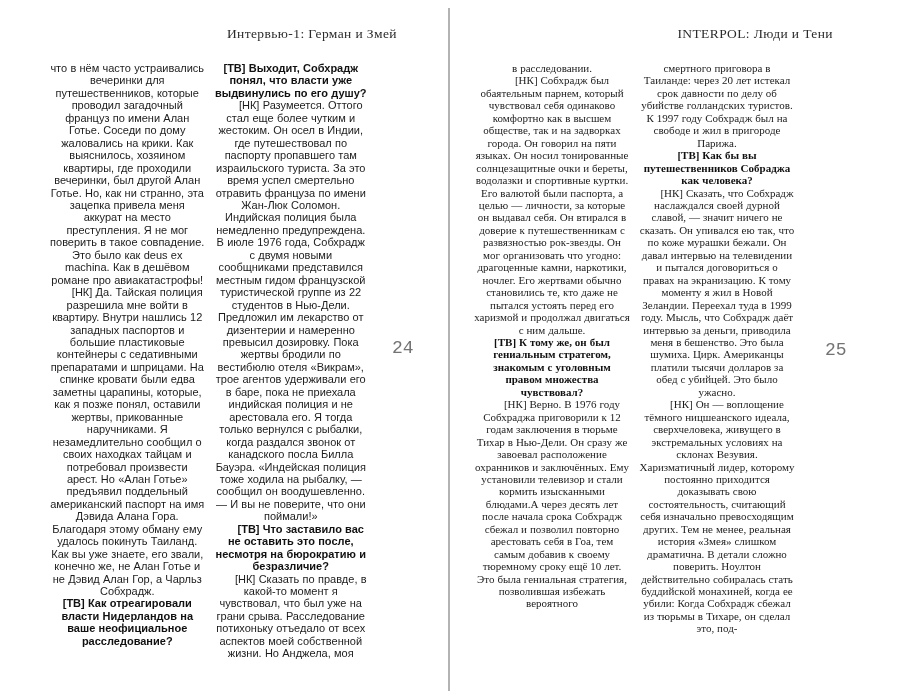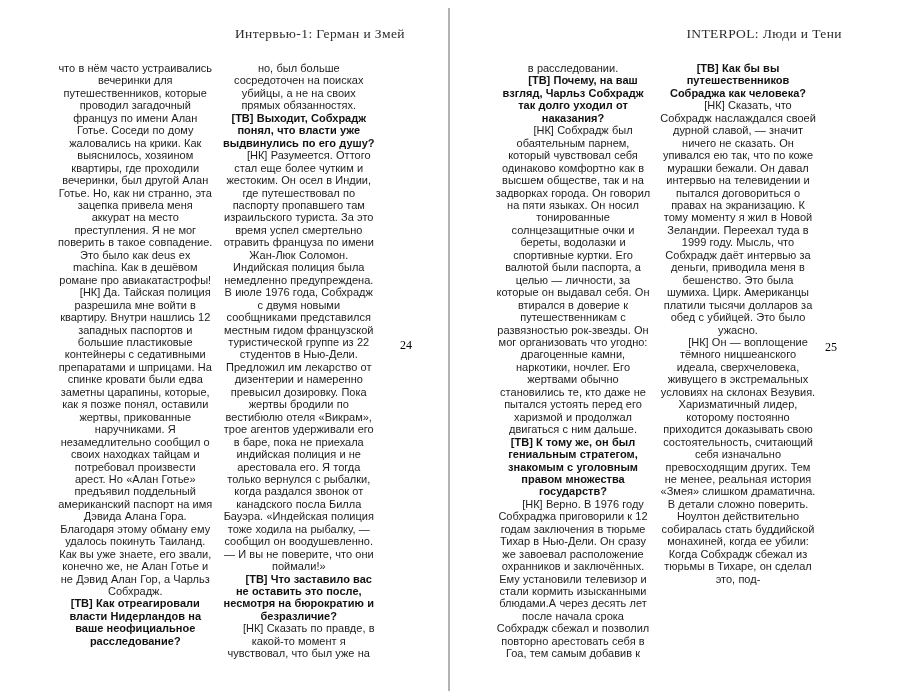--- a/index.html
+++ b/index.html
@@ -17,21 +17,21 @@
   .spread {
     position: absolute;
     inset: 0;
   }
   .page {
     position: absolute;
     top: 0;
     height: 699px;
     background: #ffffff;
   }
-  .page-left  { left: 8px;   width: 400px; }
+  .page-left  { left: 0;   width: 400px; }
   .page-right { left: 451px; width: 449px; }
 
   .gutter-line {
     position: absolute;
     left: 448px;
     top: 8px;
     width: 2px;
     height: 683px;
     background: #b3b3b3;
   }
@@ -40,94 +40,93 @@
     position: absolute;
     top: 26px;
     font-family: "Liberation Serif", "DejaVu Serif", serif;
     font-size: 13.5px;
     letter-spacing: 0.4px;
     color: #2b2b2b;
     text-align: right;
     white-space: nowrap;
   }
   .running-head.rh-left  { left: 50px;  width: 347px; }
-  .running-head.rh-right { left: 48px;  width: 343px; } 
+  .running-head.rh-right { left: 39px;  width: 343px; } 
 
   .columns {
     position: absolute;
     top: 62px;
     display: flex;
     gap: 9px;
   }
   .columns.cols-left  { left: 50px; width: 318px; }
-  .columns.cols-right { left: 44px; width: 321px; } 
+  .columns.cols-right { left: 23px; width: 321px; font-family: Liberation Serif, serif; } 
 
   .col {
     flex: 1 1 0;
     height: 598px;
     overflow: hidden;
   }
 
   .block {
     margin: 0;
     font-size: 11px;
     line-height: 12.45px;
     color: #1c1c1c;
     text-align: center;
     word-spacing: 0.2px;
   }
   .block.question { font-weight: bold; color: #111111; }
   .block.indent   { text-indent: 20px; }
 
   .folio {
     position: absolute;
-    font-family: Liberation Serif, serif;
-    font-size: 12px;
-    color: #000000;
+    font-family: Liberation Mono, monospace;
+    font-size: 18px;
+    color: #737373;
   }
   .folio.folio-left  { left: 392px; top: 338px; }  
   .folio.folio-right { left: 374px; top: 340px; }  
 </style>
 </head>
 <body>
 
 <div class="spread">
 
   <div class="page page-left">
     <div class="running-head rh-left">Интервью-1: Герман и Змей</div>
     <div class="columns cols-left">
       <div class="col">
           <p class="block plain">что в нём часто устраивались вечеринки для путешественников, которые проводил загадочный француз по имени Алан Готье. Соседи по дому жаловались на крики. Как выяснилось, хозяином квартиры, где проходили вечеринки, был другой Алан Готье. Но, как ни странно, эта зацепка привела меня аккурат на место преступления. Я не мог поверить в такое совпадение. Это было как deus ex machina. Как в дешёвом романе про авиакатастрофы!</p>
           <p class="block plain indent">[НК] Да. Тайская полиция разрешила мне войти в квартиру. Внутри нашлись 12 западных паспортов и большие пластиковые контейнеры с седативными препаратами и шприцами. На спинке кровати были едва заметны царапины, которые, как я позже понял, оставили жертвы, прикованные наручниками. Я незамедлительно сообщил о своих находках тайцам и потребовал произвести арест. Но «Алан Готье» предъявил поддельный американский паспорт на имя Дэвида Алана Гора. Благодаря этому обману ему удалось покинуть Таиланд. Как вы уже знаете, его звали, конечно же, не Алан Готье и не Дэвид Алан Гор, а Чарльз Собхрадж.</p>
           <p class="block question">[ТВ] Как отреагировали власти Нидерландов на ваше неофициальное расследование?</p>
         </div>
       <div class="col">
-          <p class="block plain">но, был больше сосредоточен на поисках убийцы, а не на своих прямых обязанностях.</p>
           <p class="block question">[ТВ] Выходит, Собхрадж понял, что власти уже выдвинулись по его душу?</p>
           <p class="block plain indent">[НК] Разумеется. Оттого стал еще более чутким и жестоким. Он осел в Индии, где путешествовал по паспорту пропавшего там израильского туриста. За это время успел смертельно отравить француза по имени Жан-Люк Соломон. Индийская полиция была немедленно предупреждена. В июле 1976 года, Собхрадж с двумя новыми сообщниками представился местным гидом французской туристической группе из 22 студентов в Нью-Дели. Предложил им лекарство от дизентерии и намеренно превысил дозировку. Пока жертвы бродили по вестибюлю отеля «Викрам», трое агентов удерживали его в баре, пока не приехала индийская полиция и не арестовала его. Я тогда только вернулся с рыбалки, когда раздался звонок от канадского посла Билла Бауэра. «Индейская полиция тоже ходила на рыбалку, — сообщил он воодушевленно. — И вы не поверите, что они поймали!»</p>
           <p class="block question indent">[ТВ] Что заставило вас не оставить это после, несмотря на бюрократию и безразличие?</p>
           <p class="block plain indent">[НК] Сказать по правде, в какой-то момент я чувствовал, что был уже на грани срыва. Расследование потихоньку отъедало от всех аспектов моей собственной жизни. Но Анджела, моя первая жена, поддерживала меня и активно помогала</p>
         </div>
     </div>
     <div class="folio folio-left">24</div>
   </div>
 
   <div class="gutter-line"></div>
 
   <div class="page page-right">
     <div class="running-head rh-right">INTERPOL: Люди и Тени</div>
     <div class="columns cols-right">
       <div class="col">
           <p class="block plain">в расследовании.</p>
-          <p class="block question indent">[ТВ] Почему, на ваш взгляд, Чарльз Собхрадж так долго уходил от наказания?</p>
           <p class="block plain indent">[НК] Собхрадж был обаятельным парнем, который чувствовал себя одинаково комфортно как в высшем обществе, так и на задворках города. Он говорил на пяти языках. Он носил тонированные солнцезащитные очки и береты, водолазки и спортивные куртки. Его валютой были паспорта, а целью — личности, за которые он выдавал себя. Он втирался в доверие к путешественникам с развязностью рок-звезды. Он мог организовать что угодно: драгоценные камни, наркотики, ночлег. Его жертвами обычно становились те, кто даже не пытался устоять перед его харизмой и продолжал двигаться с ним дальше.</p>
-          <p class="block question">[ТВ] К тому же, он был гениальным стратегом, знакомым с уголовным правом множества государств?</p>
+          <p class="block question">[ТВ] К тому же, он был гениальным стратегом, знакомым с уголовным правом множества чувствовал?</p>
           <p class="block plain indent">[НК] Верно. В 1976 году Собхраджа приговорили к 12 годам заключения в тюрьме Тихар в Нью-Дели. Он сразу же завоевал расположение охранников и заключённых. Ему установили телевизор и стали кормить изысканными блюдами.А через десять лет после начала срока Собхрадж сбежал и позволил повторно арестовать себя в Гоа, тем самым добавив к своему тюремному сроку ещё 10 лет. Это была гениальная стратегия, позволившая избежать вероятного</p>
         </div>
       <div class="col">
+          <p class="block plain">смертного приговора в Таиланде: через 20 лет истекал срок давности по делу об убийстве голландских туристов. К 1997 году Собхрадж был на свободе и жил в пригороде Парижа.</p>
           <p class="block question">[ТВ] Как бы вы путешественников Собраджа как человека?</p>
           <p class="block plain indent">[НК] Сказать, что Собхрадж наслаждался своей дурной славой, — значит ничего не сказать. Он упивался ею так, что по коже мурашки бежали. Он давал интервью на телевидении и пытался договориться о правах на экранизацию. К тому моменту я жил в Новой Зеландии. Переехал туда в 1999 году. Мысль, что Собхрадж даёт интервью за деньги, приводила меня в бешенство. Это была шумиха. Цирк. Американцы платили тысячи долларов за обед с убийцей. Это было ужасно.</p>
           <p class="block plain indent">[НК] Он — воплощение тёмного ницшеанского идеала, сверхчеловека, живущего в экстремальных условиях на склонах Везувия. Харизматичный лидер, которому постоянно приходится доказывать свою состоятельность, считающий себя изначально превосходящим других. Тем не менее, реальная история «Змея» слишком драматична. В детали сложно поверить. Ноултон действительно собиралась стать буддийской монахиней, когда ее убили: Когда Собхрадж сбежал из тюрьмы в Тихаре, он сделал это, под-</p>
         </div>
     </div>
     <div class="folio folio-right">25</div>
   </div>
 
 </div>
 

